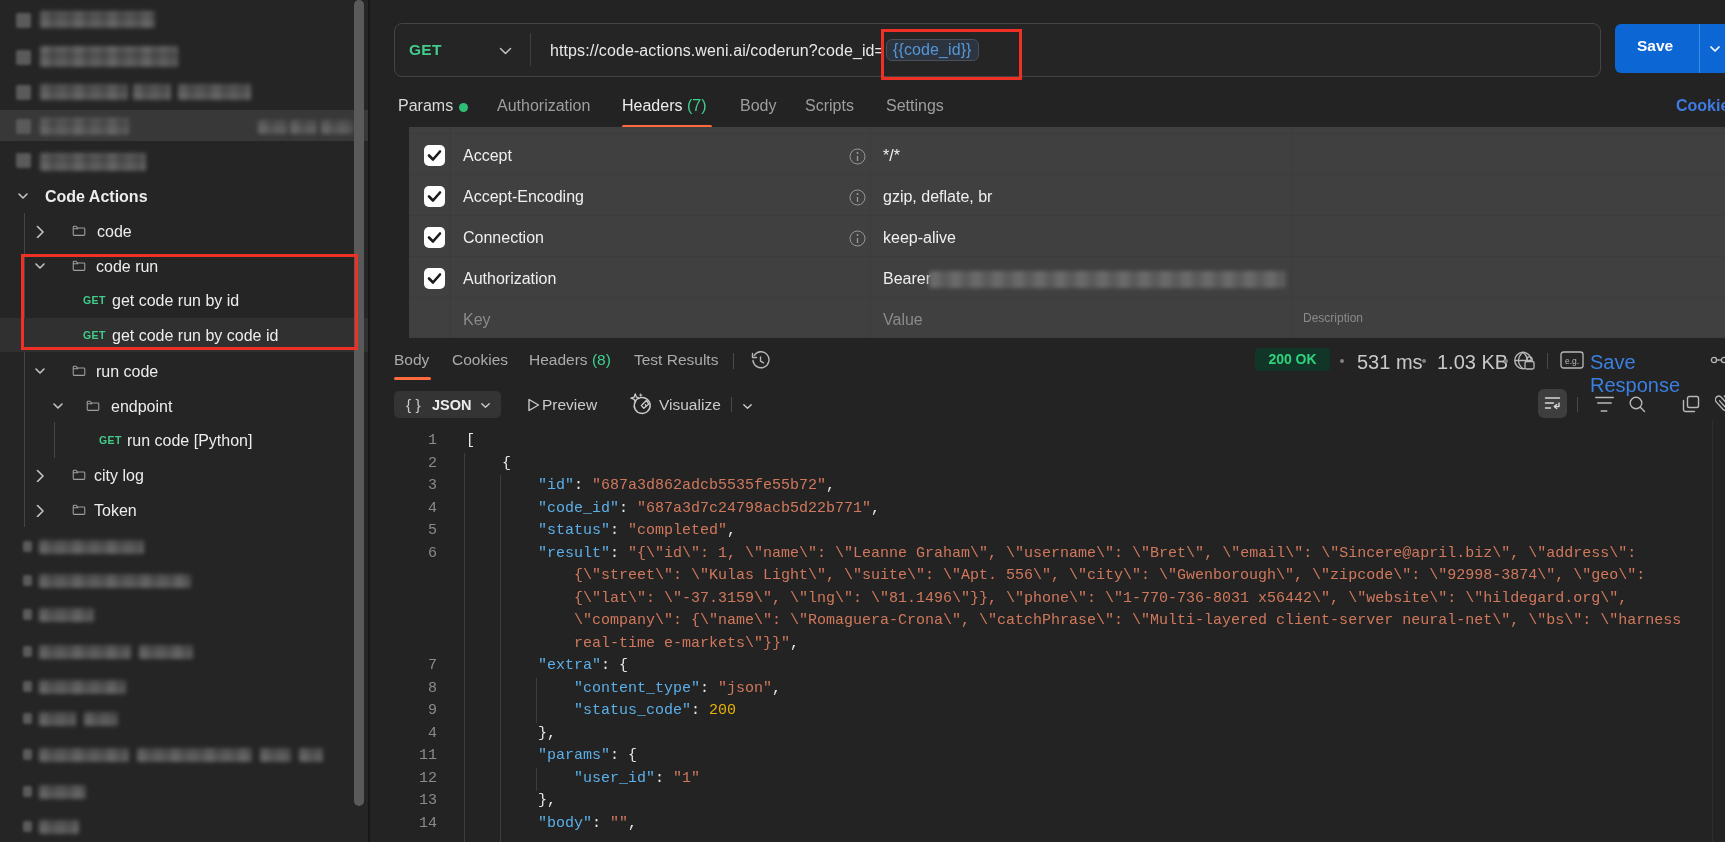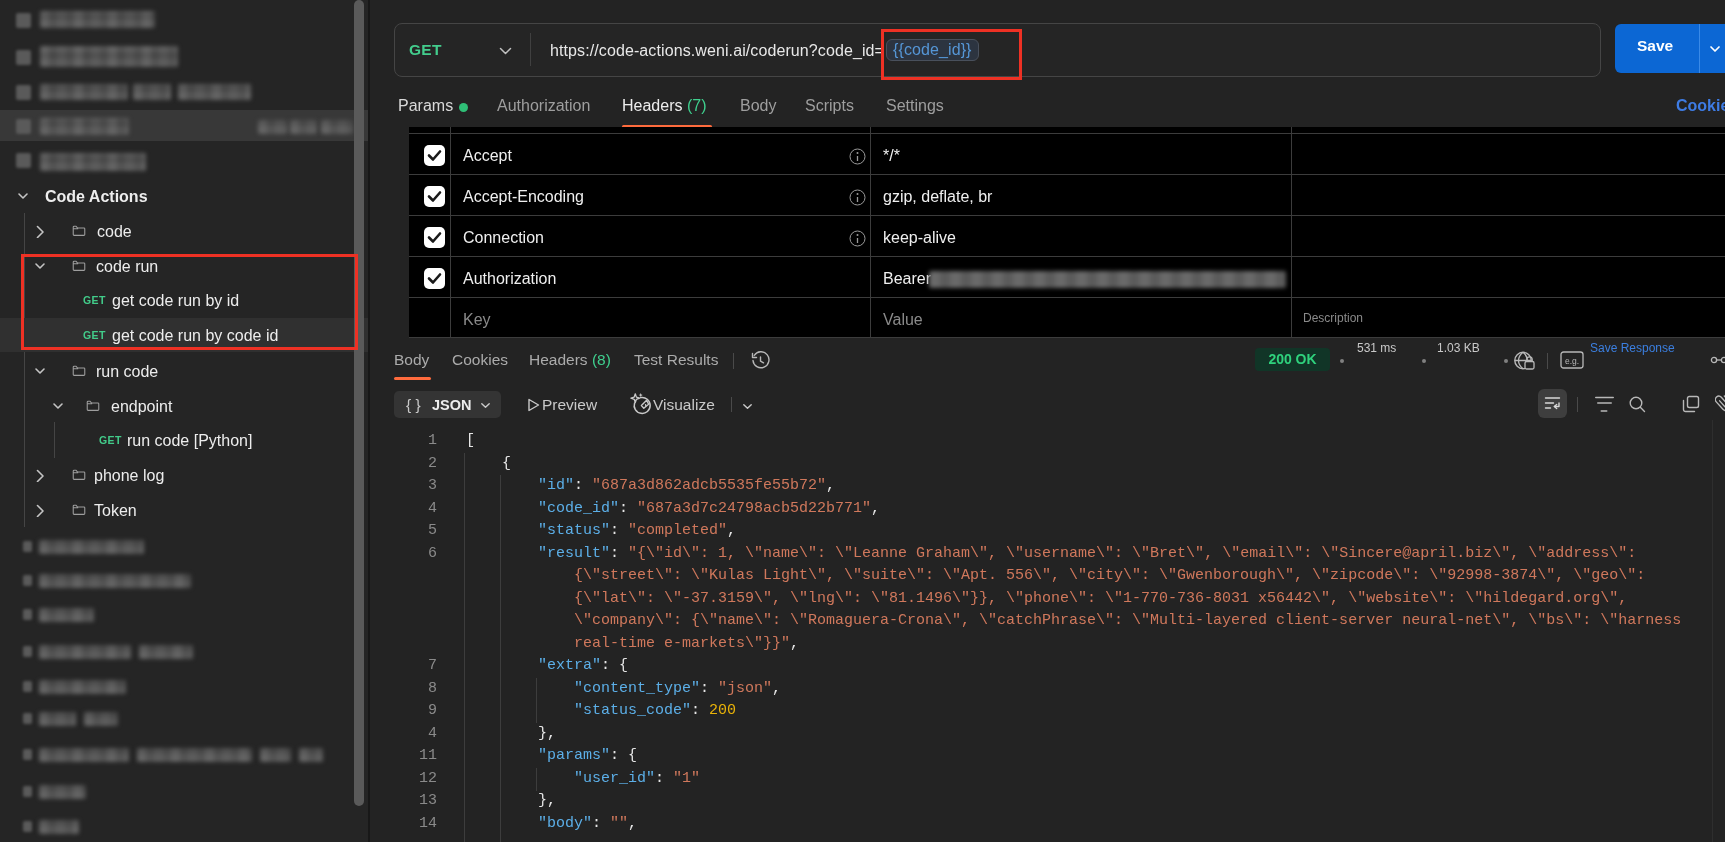--- a/index.html
+++ b/index.html
@@ -29,34 +29,34 @@
   color:#5596d6; padding:1px 6px; margin-left:2px; position:relative; top:-1px; }
 #sendbtn { position:absolute; left:1245px; top:24px; width:120px; height:49px; background:#0c67d4;
   border-radius:6px; color:#fff; font-size:15.5px; font-weight:700; }
 
 .tab { position:absolute; top:97px; font-size:16px; color:#9e9e9e; white-space:nowrap; }
 .tabactive { color:#ededed; }
 .greennum { color:#3fcf8e; }
 #tab-underline { position:absolute; left:252px; top:125px; width:90px; height:3px; background:#ff6b3d; border-radius:2px;}
 #cookie { position:absolute; left:1306px; top:97px; color:#3e7ce4; font-size:16px; font-weight:700; }
 
-#htable { position:absolute; left:39px; top:127px; width:1316px; height:211px; background:#000000; }
+#htable { position:absolute; left:39px; top:127px; width:1316px; height:211px; background:#404040; }
 .hline { position:absolute; left:0; width:1316px; height:1px; background:#3c3c3c; }
 .vline { position:absolute; top:0; width:1px; height:211px; background:#3c3c3c; }
 .hkey { position:absolute; left:54px; color:#efefef; font-size:16px; }
 .hval { position:absolute; left:474px; color:#efefef; font-size:16px; }
 .ph { color:#8a8a8a; }
 .cbx { position:absolute; left:15px; width:21px; height:21px; background:#fff; border-radius:5px; }
 .info { position:absolute; left:440px; width:17px; height:17px; }
 
 .rtab { position:absolute; top:351px; font-size:15.5px; color:#ababab; white-space:nowrap; }
 #body-underline { position:absolute; left:24px; top:377px; width:37px; height:2.5px; background:#ff6b3d; border-radius:2px;}
 #okpill { position:absolute; left:885px; top:348px; width:75px; height:23px; background:#113527; border-radius:4px;
   color:#2fd27d; font-size:14px; font-weight:600; text-align:center; line-height:23px; }
-.rmeta { position:absolute; top:341px; color:#c9c9c9; font-size:12px; }
+.rmeta { position:absolute; top:351px; color:#c9c9c9; font-size:20px; }
 .dot { position:absolute; top:359px; width:4px; height:4px; border-radius:50%; background:#808080; }
 .sep { position:absolute; width:1px; background:#4a4a4a; }
 #jsonchip { position:absolute; left:24px; top:391px; width:107px; height:27px; background:#343434; border-radius:5px; }
 .t2txt { position:absolute; top:396px; color:#c9c9c9; font-size:15.5px; }
 .iconbtn { position:absolute; width:29px; height:29px; background:#3e3e3e; border-radius:6px; }
 
 #json { position:absolute; left:0; top:430px; width:1355px; height:412px;
   font-family:"Liberation Mono", monospace; font-size:15px; }
 .ln { position:absolute; width:67px; text-align:right; color:#8a8a8a; height:22.5px; line-height:22.5px;}
 .cl { position:absolute; white-space:pre; height:22.5px; line-height:22.5px; color:#e6e6e6; }
@@ -134,21 +134,21 @@
 
   <div class="getbadge" style="left:99px;top:434px;">GET</div>
   <div class="titem" style="left:127px;top:432px;">run code [Python]</div>
 
   <svg class="chev" style="left:33px;top:468px;" viewBox="0 0 14 14">
       <path d="M4.5 2.5l5.5 5.5-5.5 5.5" stroke="#c4c4c4" stroke-width="1.6" fill="none" stroke-linecap="round" stroke-linejoin="round"></path>
     </svg>
   <svg class="chev" style="left:72px;top:467px;" viewBox="0 0 17 16" width="17" height="16">
       <path d="M1.5 4.5v9a1 1 0 0 0 1 1h12a1 1 0 0 0 1-1v-7a1 1 0 0 0-1-1h-8l-1.5-2h-2.5a1 1 0 0 0-1 1z M1.5 6.5h6" stroke="#9e9e9e" stroke-width="1.3" fill="none" stroke-linejoin="round"></path>
     </svg>
-  <div class="titem" style="left:94px;top:467px;">phone log</div>
+  <div class="titem" style="left:94px;top:467px;">city log</div>
 
   <svg class="chev" style="left:33px;top:503px;" viewBox="0 0 14 14">
       <path d="M4.5 2.5l5.5 5.5-5.5 5.5" stroke="#c4c4c4" stroke-width="1.6" fill="none" stroke-linecap="round" stroke-linejoin="round"></path>
     </svg>
   <svg class="chev" style="left:72px;top:502px;" viewBox="0 0 17 16" width="17" height="16">
       <path d="M1.5 4.5v9a1 1 0 0 0 1 1h12a1 1 0 0 0 1-1v-7a1 1 0 0 0-1-1h-8l-1.5-2h-2.5a1 1 0 0 0-1 1z M1.5 6.5h6" stroke="#9e9e9e" stroke-width="1.3" fill="none" stroke-linejoin="round"></path>
     </svg>
   <div class="titem" style="left:94px;top:502px;">Token</div>
 
   <div class="sicon" style="left:23px;top:541px;width:9px;height:11px;"></div>
@@ -311,21 +311,21 @@
       <path d="M3 2.5l9.5 5.5-9.5 5.5z" stroke="#c9c9c9" stroke-width="1.4" fill="none" stroke-linejoin="round"></path>
     </svg>
   <div class="t2txt" style="left:172px;">Preview</div>
   <svg class="abs" style="left:259px;top:392px;" width="24" height="24" viewBox="0 0 24 24">
       <path d="M5.6 10.9a8 8 0 1 0 6.1-5.3" stroke="#c9c9c9" stroke-width="1.5" fill="none" stroke-linecap="round"></path>
       <path d="M12.4 13.6l5.2-5.4 2 4.1-4.8 4z" stroke="#c9c9c9" stroke-width="1.4" fill="none" stroke-linejoin="round"></path>
       <path d="M16.6 12.6c.3.7.2 1.3-.1 1.7" stroke="#c9c9c9" stroke-width="1.3" fill="none" stroke-linecap="round"></path>
       <path d="M6.3 1.8l1.1 3.3 3.3 1.1-3.3 1.1-1.1 3.3-1.1-3.3-3.3-1.1 3.3-1.1z" stroke="#c9c9c9" stroke-width="1.3" fill="none" stroke-linejoin="round"></path>
       <path d="M11.7 1.1l.6 1.4 1.4.6-1.4.6-.6 1.4-.6-1.4-1.4-.6 1.4-.6z" fill="#c9c9c9"></path>
     </svg>
-  <div class="t2txt" style="left:283px;">Visualize</div>
+  <div class="t2txt" style="left:289px;">Visualize</div>
   <div class="sep" style="left:361px;top:397px;height:15px;"></div>
   <svg class="abs" style="left:371px;top:400px;" width="13" height="13" viewBox="0 0 14 14">
       <path d="M3 5l4 4 4-4" stroke="#c9c9c9" stroke-width="1.5" fill="none" stroke-linecap="round" stroke-linejoin="round"></path>
     </svg>
 
   <div class="iconbtn" style="left:1168px;top:389px;"></div>
   <svg class="abs" style="left:1174px;top:395px;" width="17" height="17" viewBox="0 0 17 17">
       <path d="M1.5 3h14M1.5 8h8M1.5 13h5" stroke="#d8d8d8" stroke-width="1.4" stroke-linecap="round"></path>
       <path d="M15 8v3.5h-4.5" stroke="#d8d8d8" stroke-width="1.4" fill="none" stroke-linecap="round" stroke-linejoin="round"></path>
       <path d="M12.7 9.5l-2.4 2 2.4 2" stroke="#d8d8d8" stroke-width="1.4" fill="none" stroke-linecap="round" stroke-linejoin="round"></path>

